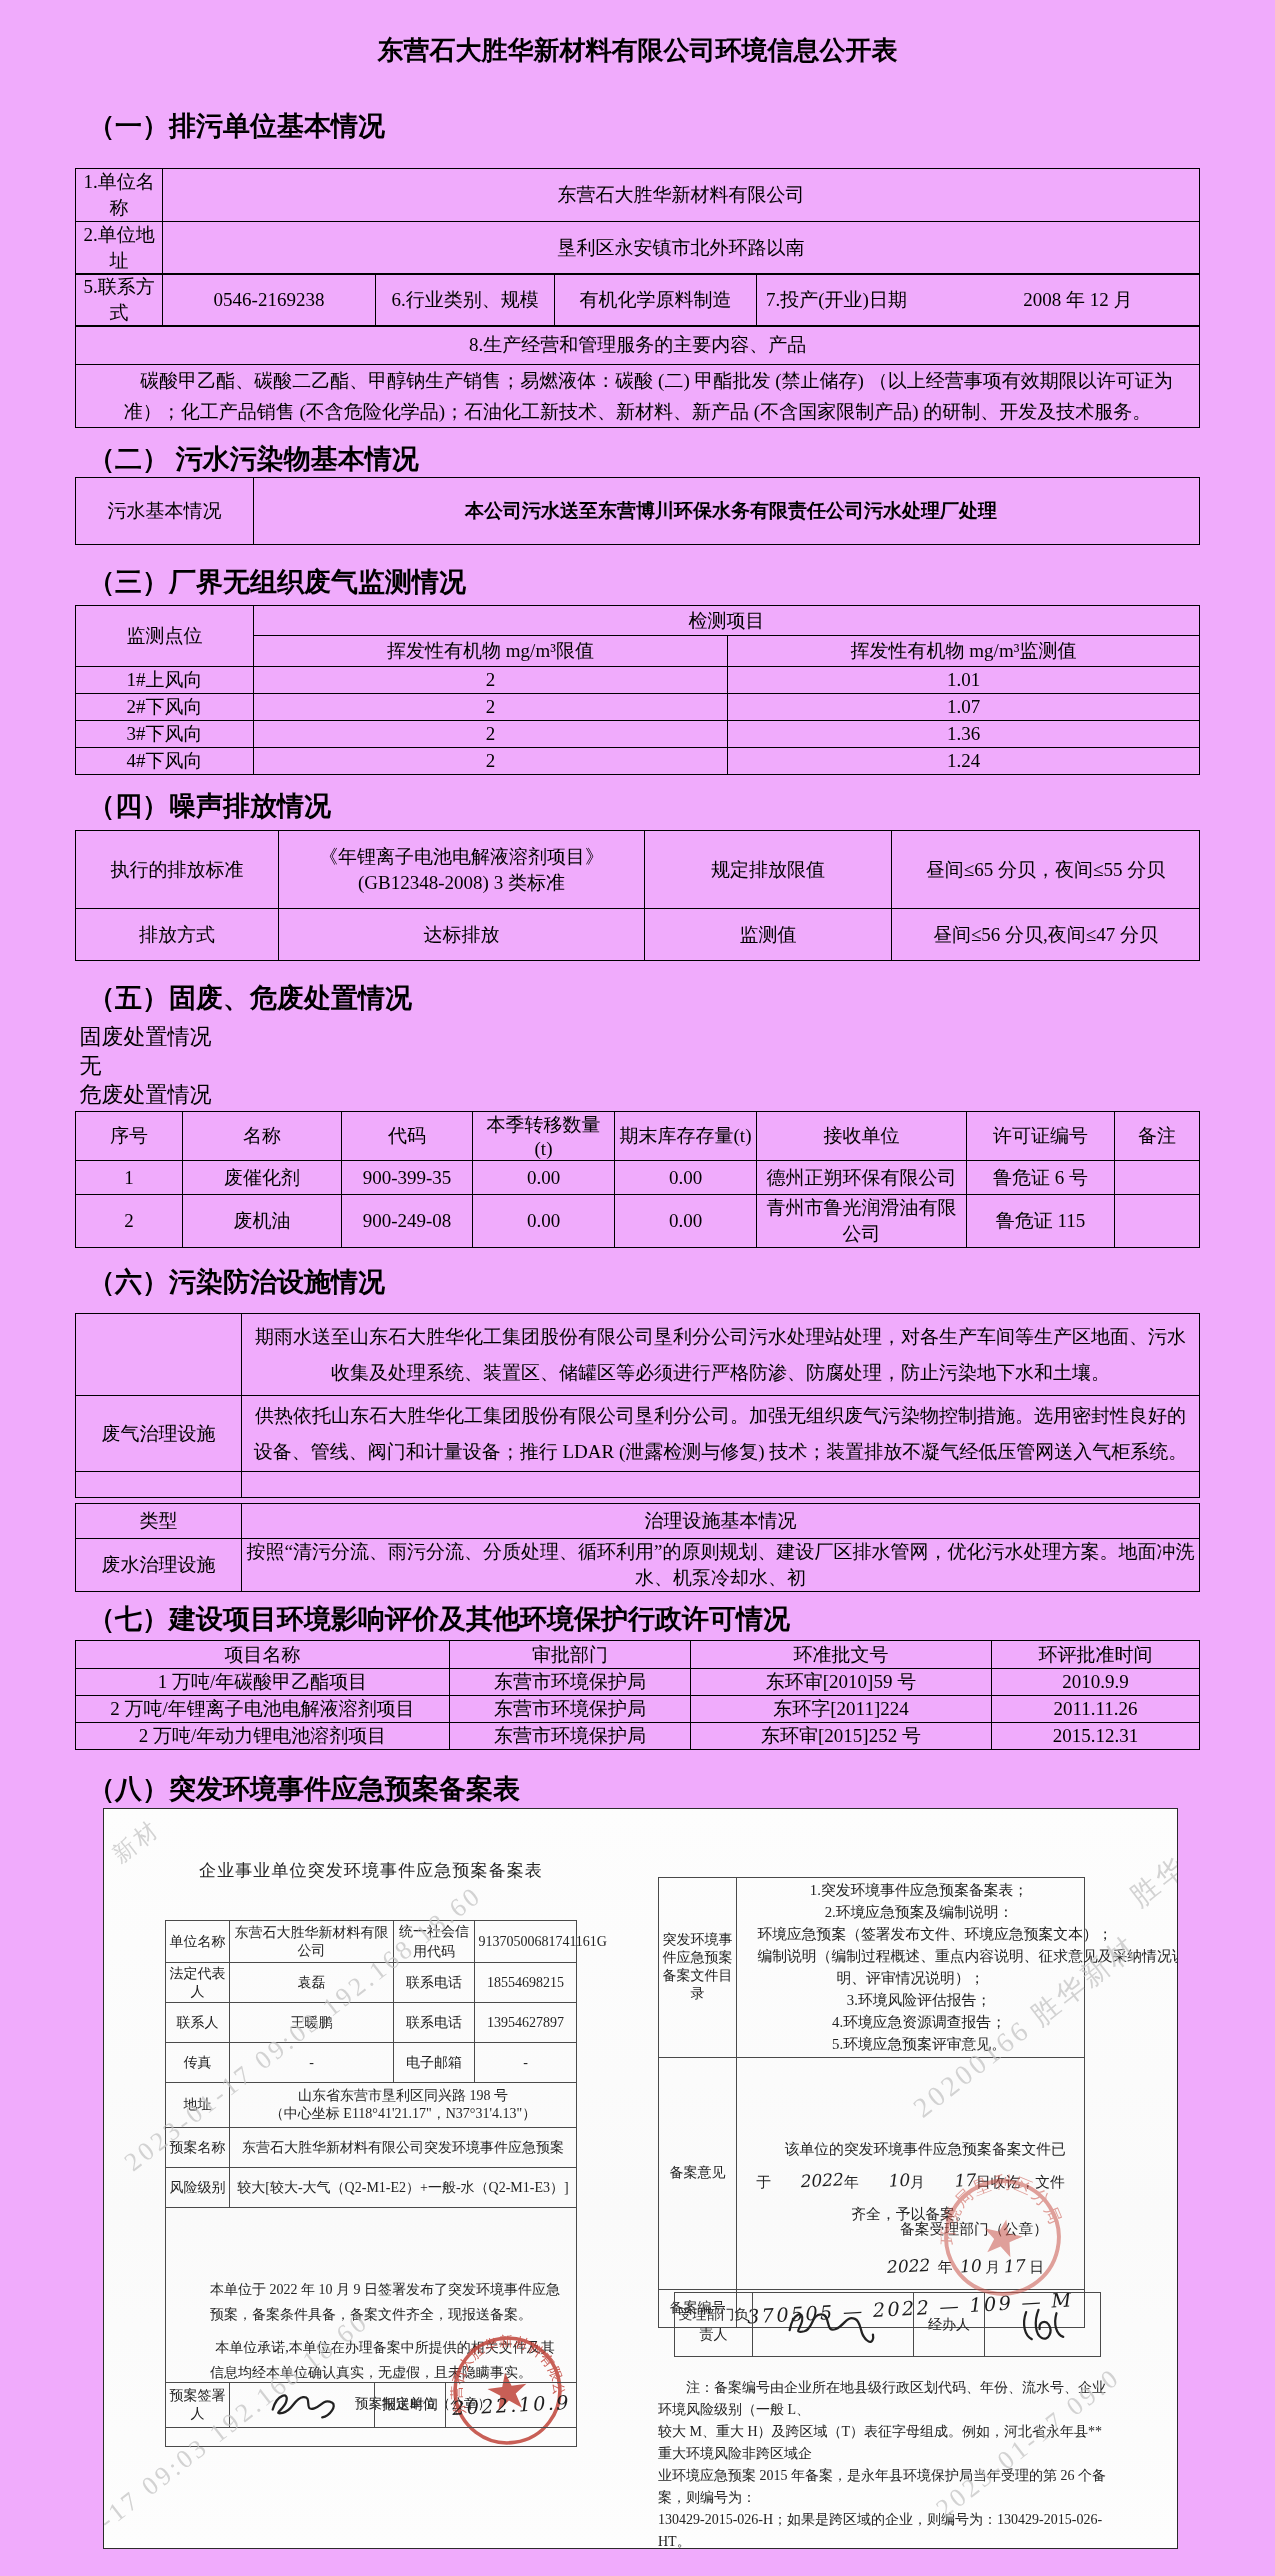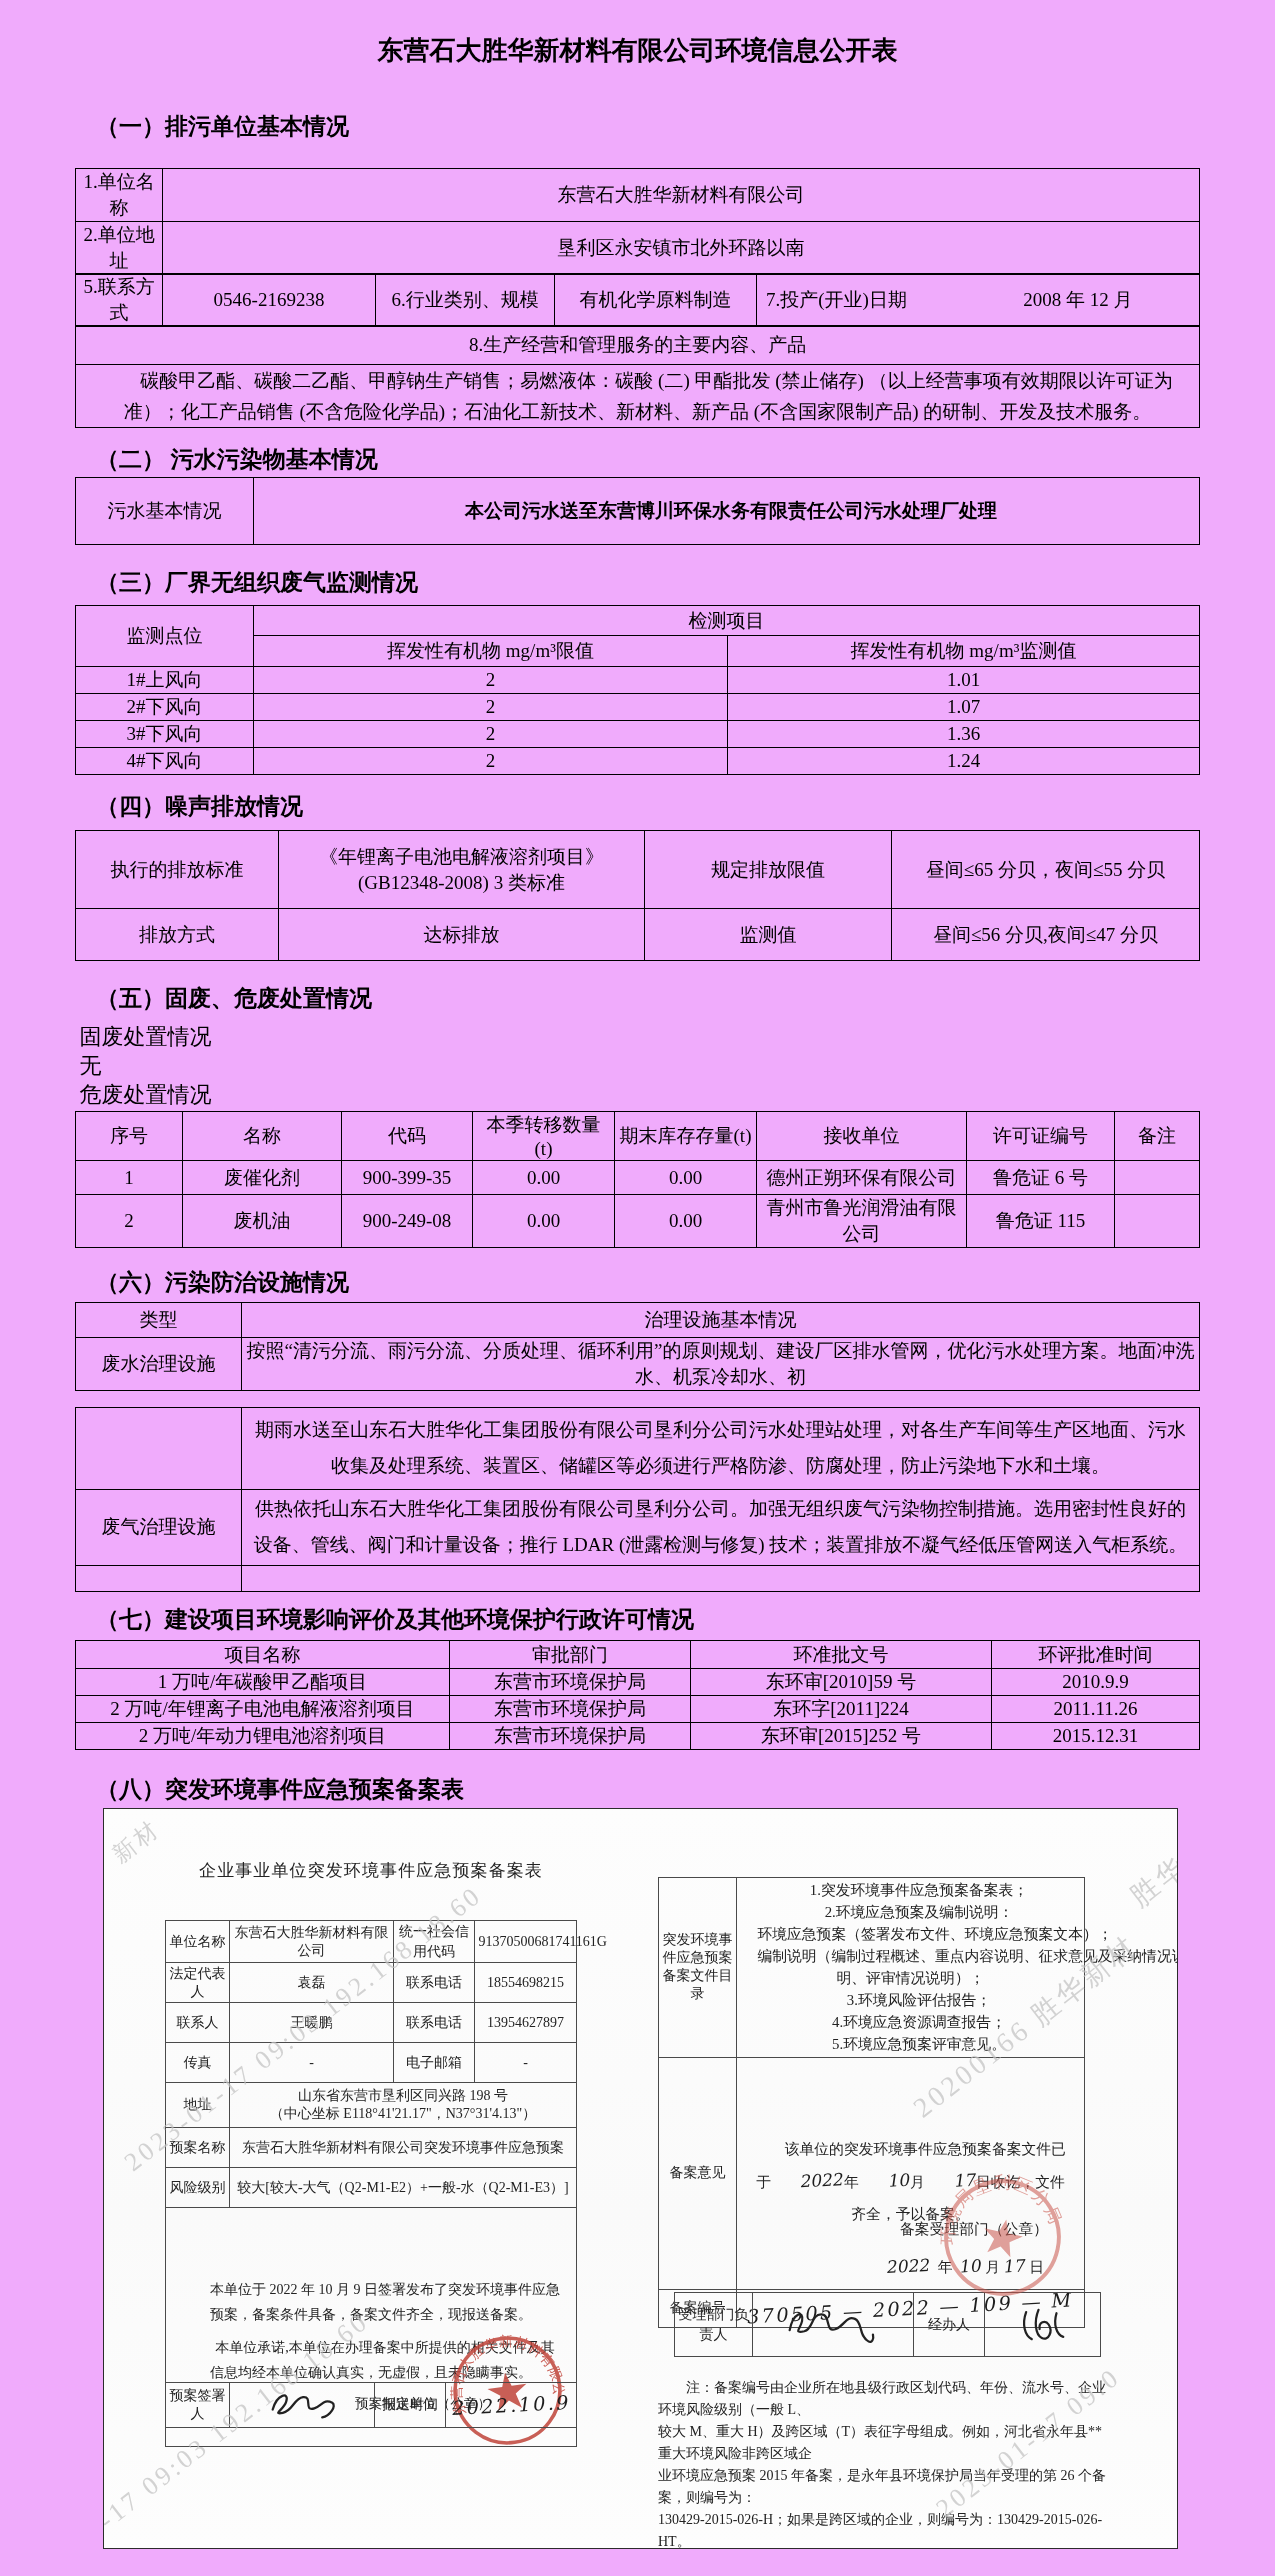--- a/index.html
+++ b/index.html
@@ -1,20 +1,20 @@
 <!DOCTYPE html>
 <html style="font-size:9px"><head>
 <meta charset="utf-8">
 <style>
   html,body{margin:0;padding:0;background:#e8e8e8;}
   .page{position:relative;width:1276px;height:2576px;background:#f0abfc;overflow:hidden;
         color:#000;font-family:"Liberation Serif","DejaVu Serif",serif;}
   .content{width:1125px;margin-left:75px;}
   .doc-title{text-align:center;font-size:26px;font-weight:bold;padding-top:33px;line-height:36px;}
-  .sec{font-size:23px;font-weight:bold;margin:0 0 0 21px;line-height:29.5px;}
+  .sec{font-size:27px;font-weight:bold;margin:0 0 0 13px;line-height:29.5px;}
   table.t{width:100%;border-collapse:collapse;table-layout:fixed;border:1.7px solid #000;}
   table.t td{border:1.1px solid #000;font-size:19px;text-align:center;vertical-align:middle;padding:0 4.5px;}
   .stack{margin-top:-1.7px;}
   td.lab{text-align:left;padding-left:8px;}
   td.vleft{text-align:left;padding-left:25px;}
   .twoLine{line-height:26px;}
   .desc{ text-align:left;text-indent:2em;line-height:31px;padding:5.7px 10.2px;}
   .plain{font-size:22px;line-height:23px;margin-left:4.5px;}
   .split{display:flex;justify-content:space-between;align-items:center;padding:0 62px 0 4.5px;}
   .bold{font-weight:bold;}
@@ -235,53 +235,53 @@
         <td>0.00</td>
         <td>0.00</td>
         <td>青州市鲁光润滑油有限公司</td>
         <td class="lab">鲁危证 115</td>
         <td></td>
       </tr>
     </tbody>
       </table>
 
     <h2 class="sec" style="margin-top:19.3px;">（六）污染防治设施情况</h2>
+    <table class="t" style="margin-top:16px;">
+      <colgroup>
+          <col style="width:166px;">
+          <col>
+        </colgroup>
+      <tbody>
+          <tr style="height:82px;">
+        <td></td>
+        <td class="lab" style="line-height:36px;">期雨水送至山东石大胜华化工集团股份有限公司垦利分公司污水处理站处理，对各生产车间等生产区地面、污水收集及处理系统、装置区、储罐区等必须进行严格防渗、防腐处理，防止污染地下水和土壤。</td>
+      </tr>
+      <tr style="height:76px;">
+        <td>废气治理设施</td>
+        <td class="lab" style="line-height:36px;">供热依托山东石大胜华化工集团股份有限公司垦利分公司。加强无组织废气污染物控制措施。选用密封性良好的设备、管线、阀门和计量设备；推行 LDAR (泄露检测与修复) 技术；装置排放不凝气经低压管网送入气柜系统。</td>
+      </tr>
+      <tr style="height:26px;">
+        <td></td>
+        <td></td>
+      </tr>
+    </tbody>
+      </table>
     <table class="t" style="margin-top:4.5px;">
       <colgroup>
           <col style="width:166px;">
           <col>
         </colgroup>
       <tbody>
           <tr style="height:35px;">
         <td>类型</td>
         <td>治理设施基本情况</td>
       </tr>
       <tr style="height:43px;">
         <td>废水治理设施</td>
         <td class="lab" style="line-height:26px;">按照“清污分流、雨污分流、分质处理、循环利用”的原则规划、建设厂区排水管网，优化污水处理方案。地面冲洗水、机泵冷却水、初</td>
-      </tr>
-    </tbody>
-      </table>
-    <table class="t" style="margin-top:16px;">
-      <colgroup>
-          <col style="width:166px;">
-          <col>
-        </colgroup>
-      <tbody>
-          <tr style="height:82px;">
-        <td></td>
-        <td class="lab" style="line-height:36px;">期雨水送至山东石大胜华化工集团股份有限公司垦利分公司污水处理站处理，对各生产车间等生产区地面、污水收集及处理系统、装置区、储罐区等必须进行严格防渗、防腐处理，防止污染地下水和土壤。</td>
-      </tr>
-      <tr style="height:76px;">
-        <td>废气治理设施</td>
-        <td class="lab" style="line-height:36px;">供热依托山东石大胜华化工集团股份有限公司垦利分公司。加强无组织废气污染物控制措施。选用密封性良好的设备、管线、阀门和计量设备；推行 LDAR (泄露检测与修复) 技术；装置排放不凝气经低压管网送入气柜系统。</td>
-      </tr>
-      <tr style="height:26px;">
-        <td></td>
-        <td></td>
       </tr>
     </tbody>
       </table>
 
     <h2 class="sec" style="margin-top:13.6px;">（七）建设项目环境影响评价及其他环境保护行政许可情况</h2>
     <table class="t" style="margin-top:5.7px;">
       <colgroup>
           <col style="width:374px;">
           <col style="width:241px;">
           <col style="width:301px;">

